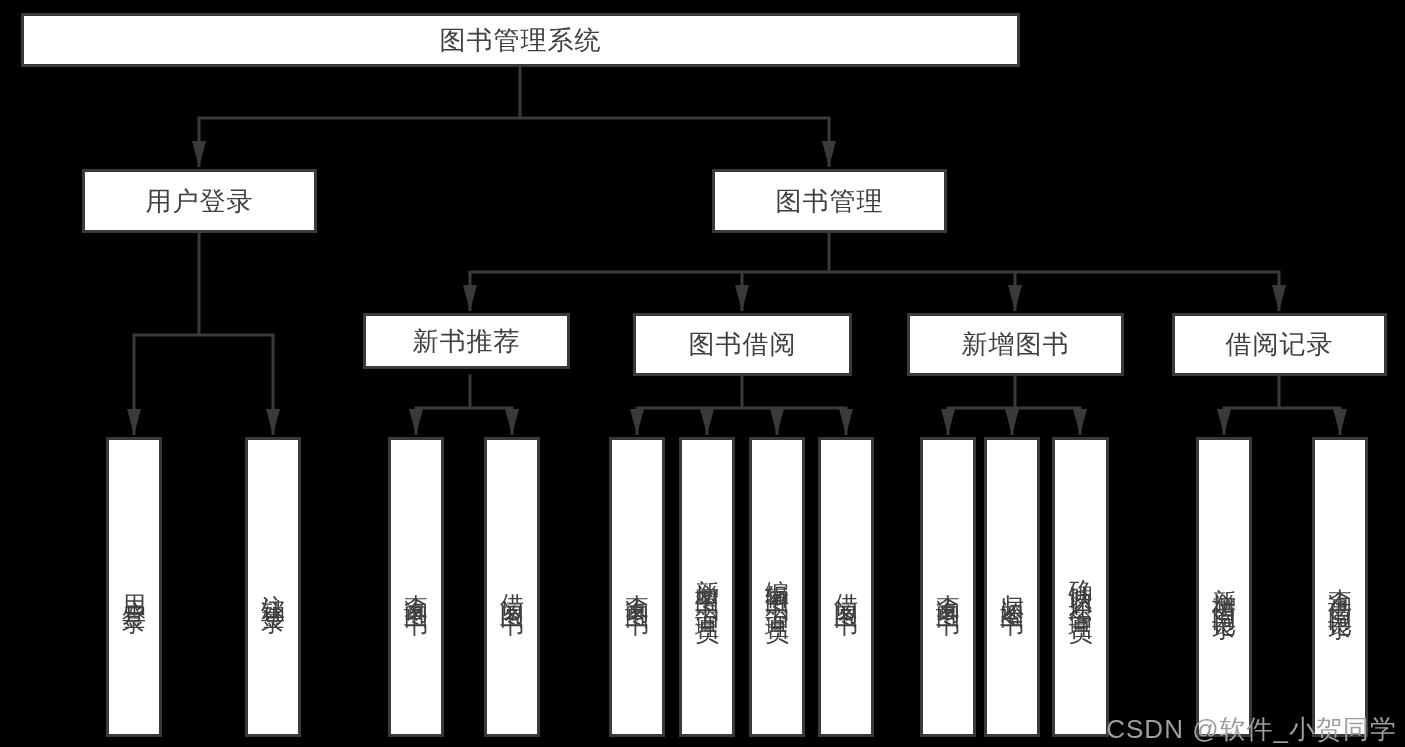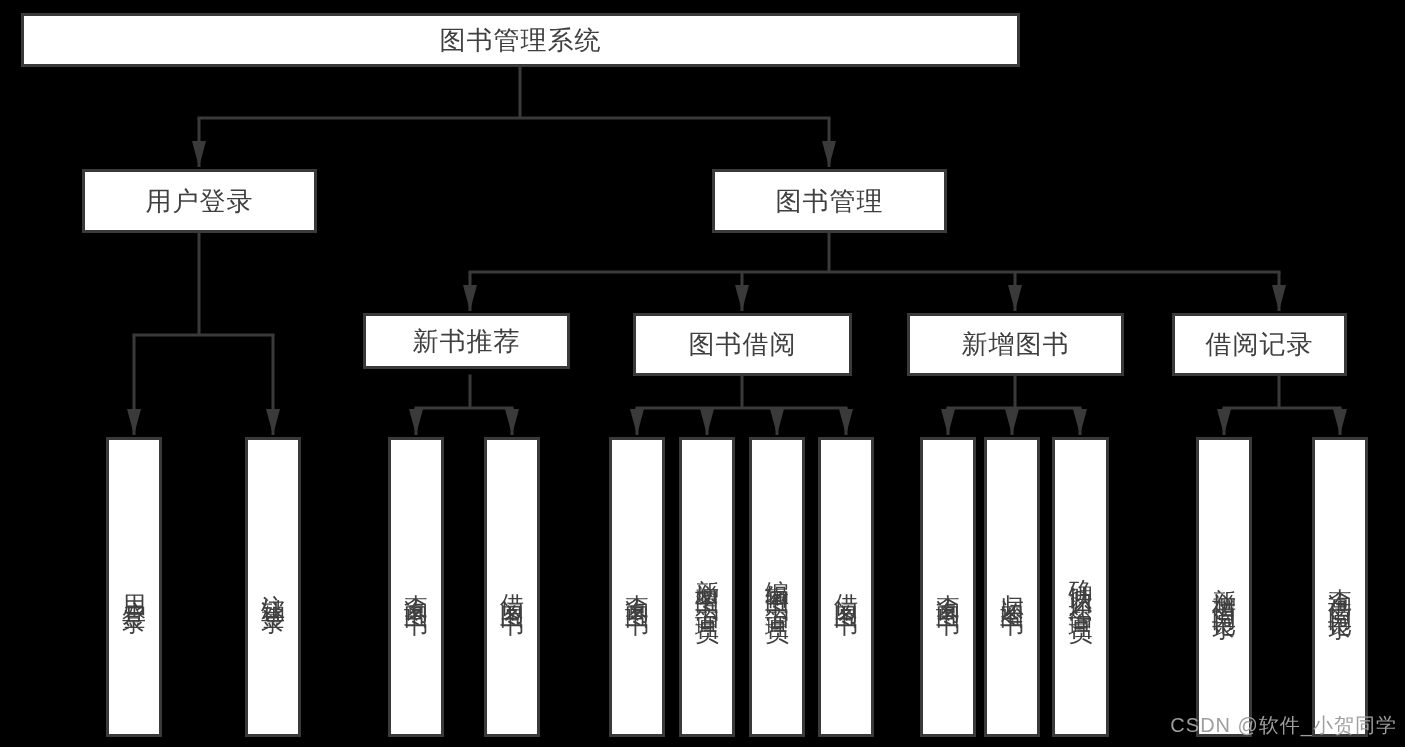--- a/index.html
+++ b/index.html
@@ -14,21 +14,21 @@
     position:absolute;box-sizing:border-box;background:#ffffff;border:3px solid #3a3a3a;
     display:flex;align-items:center;justify-content:center;
     font-size:26px;letter-spacing:1px;color:#3f3f3f;z-index:2;
   }
   .leaf{
     writing-mode:vertical-rl;text-orientation:mixed;
     font-size:24px;letter-spacing:6px;line-height:1;
   }
   .watermark{
     position:absolute;top:712px;right:8px;z-index:5;
-    font-size:20px;color:#9e9e9e;letter-spacing:1px;pointer-events:none;
+    font-size:26px;color:#9e9e9e;letter-spacing:1px;pointer-events:none;
   }
 </style>
 </head>
 <body>
 
 <div class="canvas">
 
   <svg class="wires" viewBox="0 0 1405 747">
     <defs>
       <marker id="ah" viewBox="0 0 27 16" markerUnits="userSpaceOnUse" markerWidth="27" markerHeight="16" refX="26" refY="8" orient="auto">
@@ -73,21 +73,21 @@
   </svg>
 
   <div class="node" style="left:21px;top:13px;width:999px;height:54px">图书管理系统</div>
 
   <div class="node" style="left:82px;top:169px;width:235px;height:64px">用户登录</div>
   <div class="node" style="left:712px;top:169px;width:235px;height:64px">图书管理</div>
 
   <div class="node" style="left:363px;top:313px;width:207px;height:56px">新书推荐</div>
   <div class="node" style="left:633px;top:313px;width:219px;height:63px">图书借阅</div>
   <div class="node" style="left:907px;top:313px;width:217px;height:63px">新增图书</div>
-  <div class="node" style="left:1172px;top:313px;width:175px;height:63px">借阅记录</div>
+  <div class="node" style="left:1172px;top:313px;width:215px;height:63px">借阅记录</div>
 
   <div class="node leaf" style="left:106px;top:437px;width:56px;height:300px">用户登录</div>
   <div class="node leaf" style="left:245px;top:437px;width:56px;height:300px">注销登录</div>
 
   <div class="node leaf" style="left:388px;top:437px;width:56px;height:300px">查询图书</div>
   <div class="node leaf" style="left:484px;top:437px;width:56px;height:300px">借阅图书</div>
 
   <div class="node leaf" style="left:609px;top:437px;width:56px;height:300px">查询图书</div>
   <div class="node leaf" style="left:679px;top:437px;width:56px;height:300px">新增图书（管理员）</div>
   <div class="node leaf" style="left:749px;top:437px;width:56px;height:300px">编辑图书（管理员）</div>

